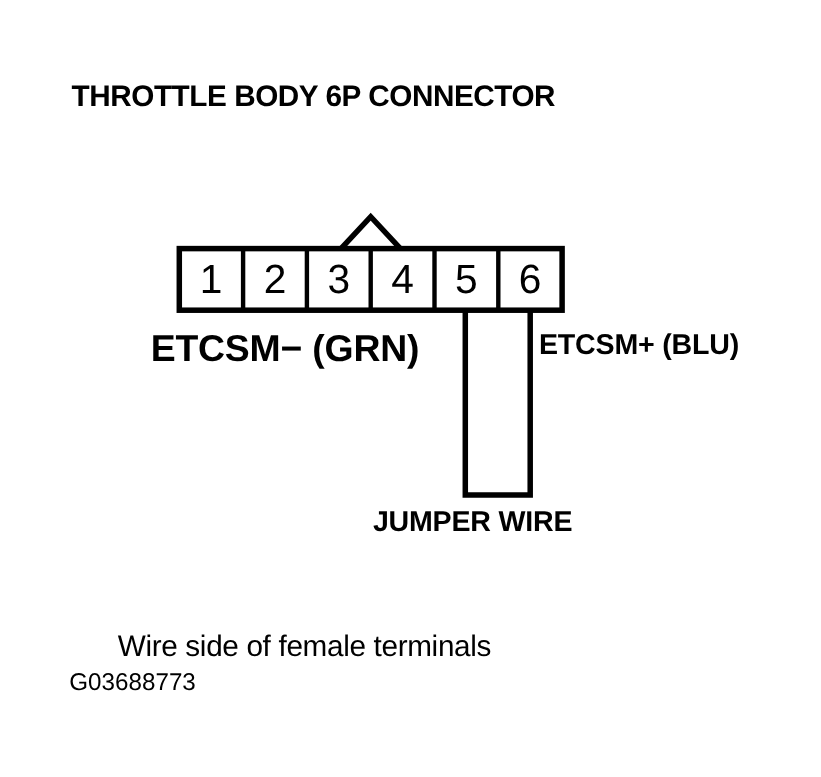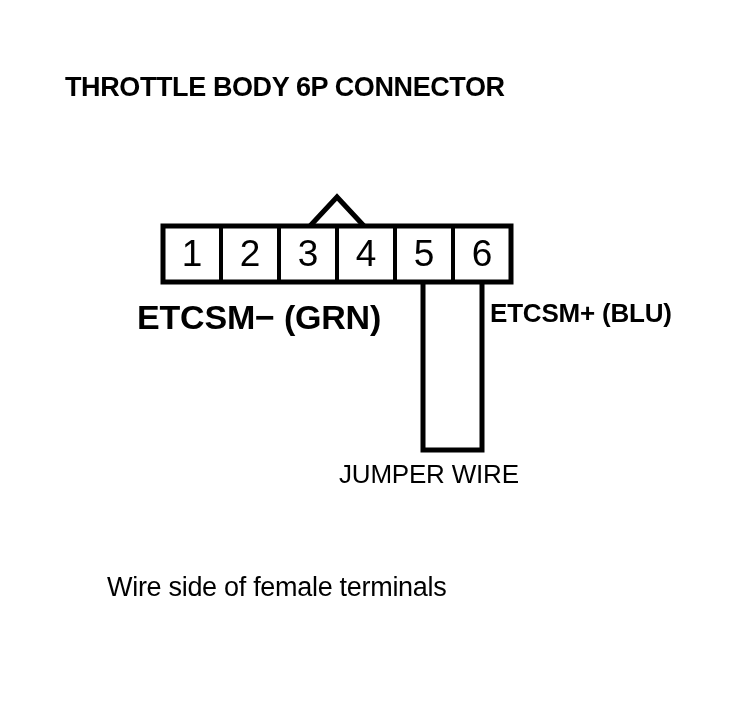--- a/index.html
+++ b/index.html
@@ -88,21 +88,21 @@
     line-height: 1;
     text-align: right;
   }
 
   
   .jumper-label {
     position: absolute;
     left: 312px;
     top: 461px;
     font-size: 26px;
-    font-weight: normal;
+    font-weight: bold;
     white-space: nowrap;
     letter-spacing: -0.2px;
     line-height: 1;
   }
 
   
   .caption {
     position: absolute;
     left: 80px;
     top: 574px;
@@ -154,14 +154,15 @@
   <div class="pin-num pin-5">5</div>
   <div class="pin-num pin-6">6</div>
 
   <div class="label-left">ETCSM− (GRN)</div>
   <div class="label-right">ETCSM+ (BLU)</div>
 
   <div class="jumper-label">JUMPER WIRE</div>
 
   <div class="caption">Wire side of female terminals</div>
 
+  <div class="figure-id">G03688773</div>
 
 </div>
 
 </body></html>

